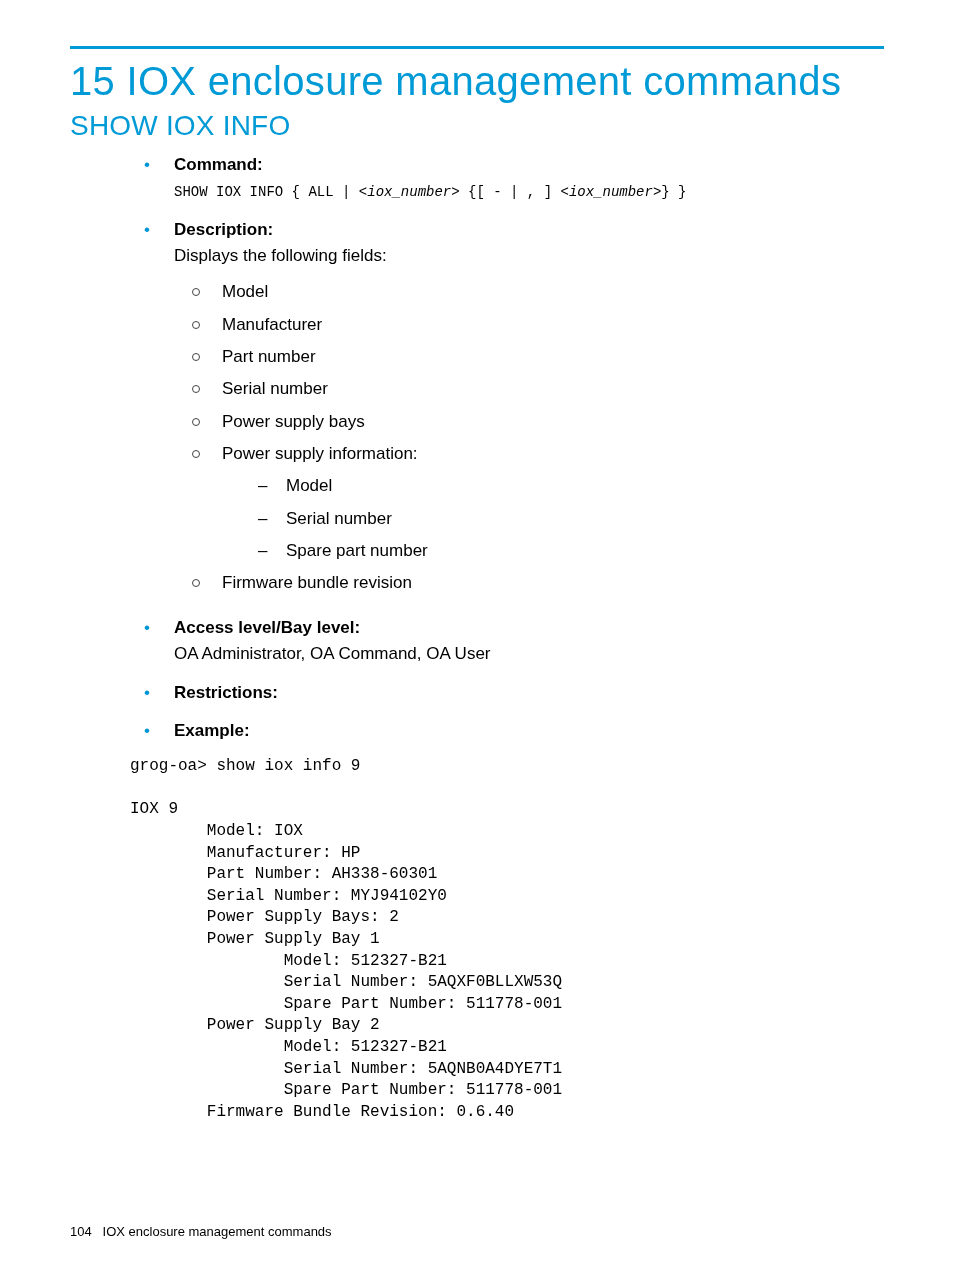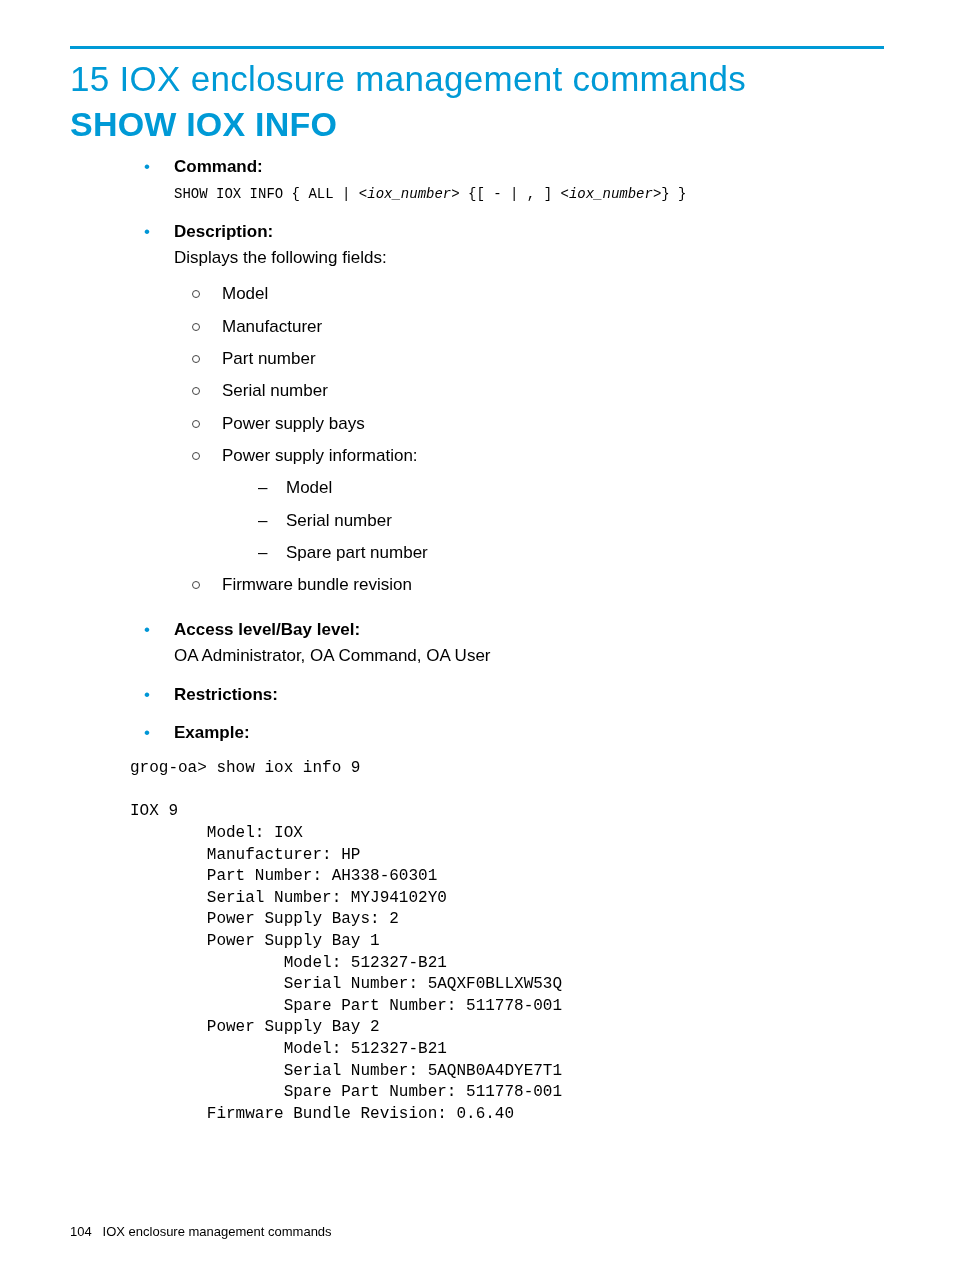--- a/index.html
+++ b/index.html
@@ -14,28 +14,28 @@
   }
   .page{
     padding:46px 70px 0 70px;
   }
   .rule{
     border-top:3px solid #009ad6;
     margin-bottom:8px;
   }
   h1{
     font-weight:300;
-    font-size:35px;
+    font-size:40px;
     color:#009ad6;
     margin:10px 0 4px 0;
     letter-spacing:.3px;
   }
   h2{
-    font-weight:700;
-    font-size:34px;
+    font-weight:400;
+    font-size:28px;
     color:#009ad6;
     margin:6px 0 10px 0;
     letter-spacing:.2px;
   }
   ul.top{
     margin:0 0 0 60px;
     padding:0;
     list-style:none;
   }
   ul.top>li{

